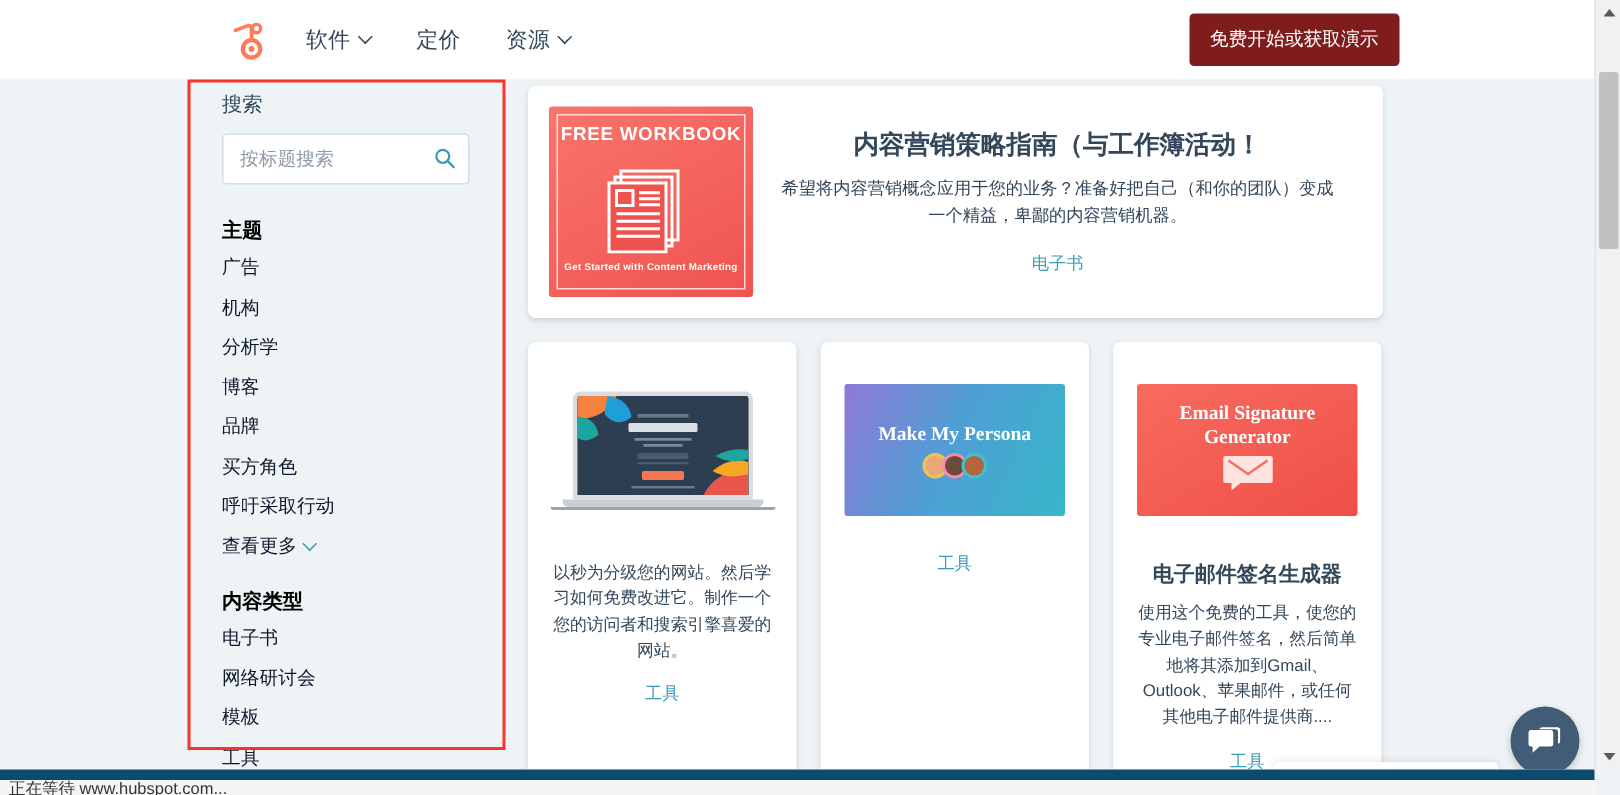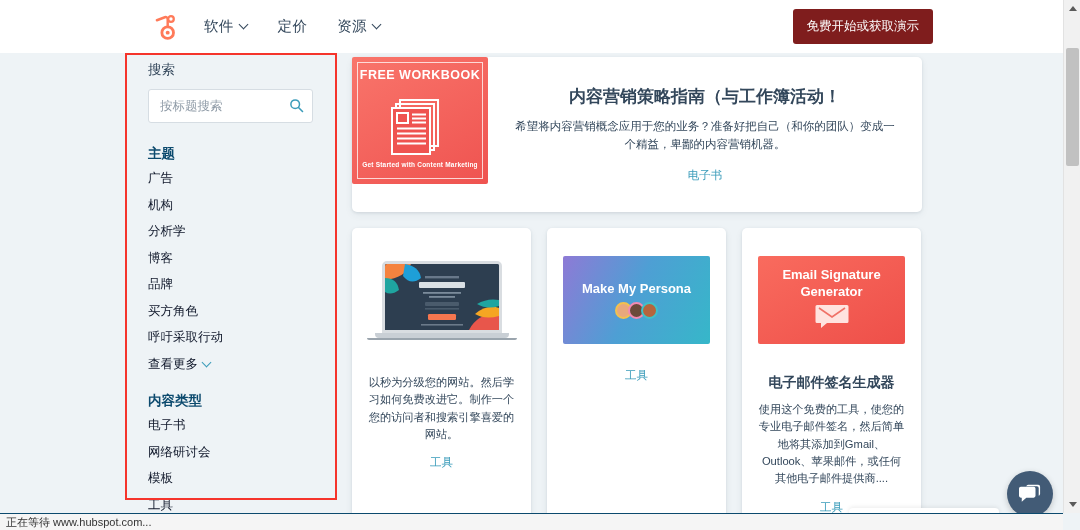--- a/index.html
+++ b/index.html
@@ -46,21 +46,21 @@
   .filter-title { font-size: 13.5px; font-weight: normal; color: #33475b; margin-bottom: 10px; }
   .search-wrap { position: relative; width: 165px; height: 34px; margin-bottom: 22px; }
   .search-input {
     width: 100%; height: 100%;
     border: 1px solid #d6dde3; border-radius: 3px; background: #fff;
     padding: 0 30px 0 11px; font-size: 12.5px; color: #33475b;
     font-family: inherit; outline: none;
   }
   .search-input::placeholder { color: #8e9aa6; }
   .search-icon { position: absolute; right: 9px; top: 9px; width: 15px; height: 15px; pointer-events: none; }
-  .group-head { font-size: 13.5px; font-weight: bold; color: #0c4a6e; margin: 0 0 9px 0; }
+  .group-head { font-size: 13.5px; font-weight: bold; color: #000000; margin: 0 0 9px 0; }
   .f-item {
     font-size: 12.5px; color: #0f172a; line-height: 1; padding: 0; margin-bottom: 14px;
     cursor: pointer; display: flex; align-items: center; gap: 5px;
   }
   .f-item .dchev { width: 9px; height: 9px; position: relative; }
   .f-item .dchev::after {
     content: ""; position: absolute; left: 0; top: 0; width: 6px; height: 6px;
     border-right: 1.3px solid #3b9cba; border-bottom: 1.3px solid #3b9cba;
     transform: rotate(45deg);
   }
@@ -68,21 +68,21 @@
 
   
   .content { position: absolute; left: 352px; top: 4px; width: 570px; }
 
   .card {
     background: #fff; border-radius: 5px;
     box-shadow: 0 1px 3px rgba(45,62,80,.12), 0 3px 8px rgba(45,62,80,.06);
   }
 
   
-  .featured { display: flex; height: 155px; margin-bottom: 16px; }
+  .featured { display: flex; padding: 14px; height: 155px; margin-bottom: 16px; }
   .feat-img {
     flex: 0 0 136px; height: 127px; border-radius: 2px;
     background: linear-gradient(150deg, #f9756b 0%, #ef5350 100%);
     position: relative; overflow: hidden;
   }
   .feat-img .frame { position: absolute; inset: 5px; border: 1px solid rgba(255,255,255,.75); }
   .feat-img .fw-title {
     position: absolute; top: 11px; left: 0; right: 0; text-align: center;
     color: #fff; font-size: 12.5px; font-weight: bold; letter-spacing: .5px;
   }
@@ -101,21 +101,21 @@
   .card-row { display: flex; gap: 16px; }
   .tile { width: 179px; height: 295px; padding: 16px 16px 0 16px; display: flex; flex-direction: column; }
   .tile-media { height: 112px; display: flex; align-items: center; justify-content: center; }
   .tile-text { text-align: center; padding-top: 18px; }
   .tile-title { font-size: 14px; font-weight: bold; color: #33475b; margin-bottom: 9px; }
   .tile-desc { font-size: 11.2px; color: #33475b; line-height: 1.55; }
   .tile-tag { font-size: 11.5px; color: #3b9cba; cursor: pointer; margin-top: 12px; text-align: center; }
 
   
   .banner { width: 147px; height: 88px; border-radius: 2px; display: flex;
-            flex-direction: column; align-items: center; justify-content: center; }
+            flex-direction: column; align-items: center; justify-content: center; font-family: Liberation Serif, serif; }
   .banner.persona { background: linear-gradient(115deg, #8e7ad6 0%, #4e9fd4 48%, #36b7c9 100%); }
   .banner.email { background: linear-gradient(150deg, #f96b5e 0%, #ee4f49 100%); }
   .banner-title { color: #fff; font-weight: bold; font-size: 13px; line-height: 1.25; text-align: center; }
   .avatars { display: flex; margin-top: 5px; }
   .av { width: 17px; height: 17px; border-radius: 50%; margin-left: -4px; border: 2px solid; }
   .av:first-child { margin-left: 0; }
 
   
   .laptop { width: 120px; }
   .lap-screen { border: 3px solid #d9dde1; border-radius: 5px 5px 0 0; background: #2d3e50;
@@ -149,21 +149,21 @@
   .sb-arrow { position: absolute; left: 0; width: 17px; height: 17px; display: flex; align-items: center; justify-content: center; cursor: pointer; }
   .sb-arrow.up { top: 0; }
   .sb-arrow.down { bottom: 0; }
   .sb-arrow i { display: block; width: 0; height: 0; border-left: 4px solid transparent; border-right: 4px solid transparent; }
   .sb-arrow.up i { border-bottom: 5px solid #5a5a5a; }
   .sb-arrow.down i { border-top: 5px solid #5a5a5a; }
 
   
   .statusbar {
     position: absolute; left: 0; bottom: 0; width: 1063px; height: 17px;
-    background: #f5f5f5; border-top: 1px solid #0c4a6e;
+    background: #f5f5f5; border-top: 7px solid #0c4a6e;
     font-size: 11px; color: #333; display: flex; align-items: center; padding-left: 6px; z-index: 45;
   }
 </style>
 </head>
 <body>
 
 <div id="root">
 
   <div class="navbar">
     <div class="nav-inner">

